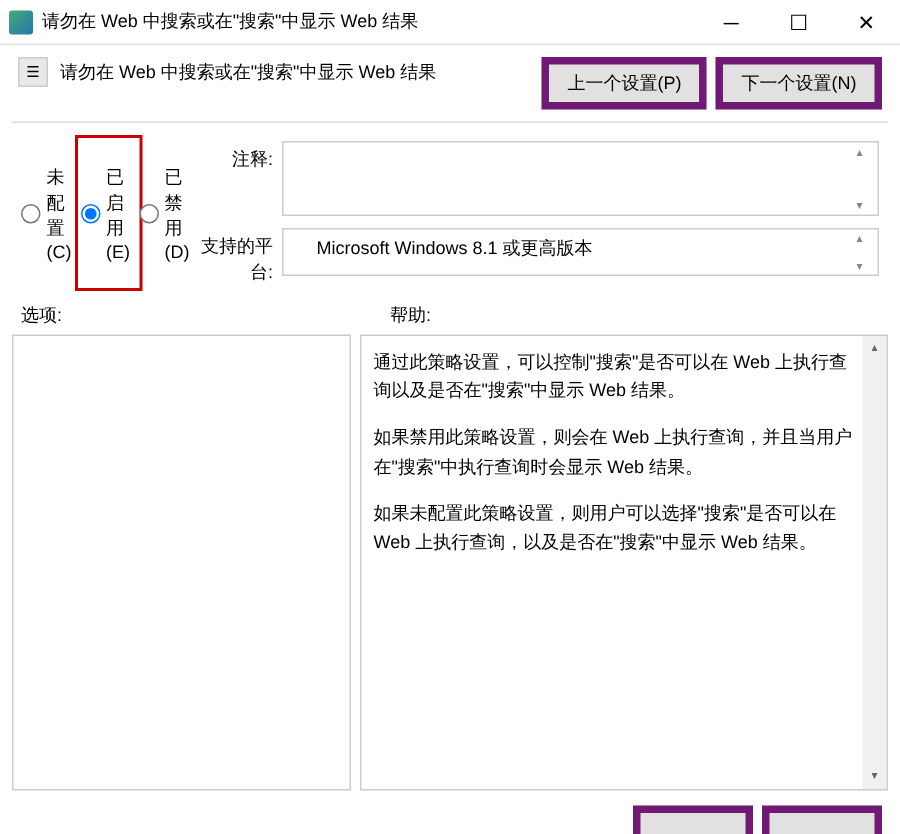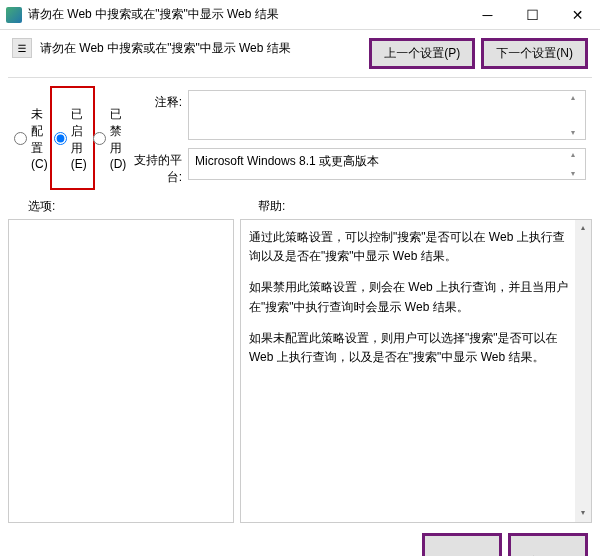--- a/index.html
+++ b/index.html
@@ -6,39 +6,39 @@
 body { font-family: "Microsoft YaHei", "Segoe UI", sans-serif; font-size: 12px; background: #fff; width: 600px; height: 556px; overflow: hidden; color: #000; }
 .titlebar { height: 30px; display: flex; align-items: center; border-bottom: 1px solid #ddd; }
 .titlebar .icon { width: 16px; height: 16px; margin: 0 6px; background: linear-gradient(135deg,#4a7 0,#27a 100%); border-radius: 2px; }
 .titlebar .title { flex: 1; font-size: 12px; }
 .winbtns { display: flex; }
 .winbtn { width: 45px; height: 30px; display: flex; align-items: center; justify-content: center; font-size: 14px; cursor: pointer; }
 .header { display: flex; align-items: flex-start; padding: 8px 12px; gap: 8px; }
 .header-icon { width: 20px; height: 20px; flex-shrink: 0; background: #e8e8e8; border: 1px solid #ccc; display: flex; align-items: center; justify-content: center; font-size: 10px; }
 .header-title { flex: 1; font-size: 12px; padding-top: 2px; }
 .nav-btns { display: flex; gap: 6px; }
-.btn { border: 3px solid #701a75; background: #e1e1e1; padding: 4px 12px; font-size: 12px; cursor: pointer; font-family: inherit; min-width: 80px; }
+.btn { border: 5px solid #701a75; background: #e1e1e1; padding: 4px 12px; font-size: 12px; cursor: pointer; font-family: inherit; min-width: 80px; }
 .btn.default { border: 2px solid #0078d7; padding: 3px 25px; margin-top: 32px; }
 hr { border: none; border-top: 1px solid #ddd; margin: 0 8px 6px; }
 .radio-area { display: flex; gap: 16px; padding: 6px 14px 10px; }
 .radio-col { display: flex; flex-direction: row; gap: 6px; width: 90px; }
 .radio-row { display: flex; align-items: center; gap: 4px; }
 .radio-highlight { border: 2px solid #c00; padding: 2px 6px 2px 2px; margin: -4px -8px -4px -4px; }
 input[type=radio] { cursor: pointer; }
 .radio-row label { cursor: pointer; }
 .fields-col { flex: 1; display: flex; flex-direction: column; gap: 8px; }
 .field-row { display: flex; align-items: flex-start; gap: 6px; }
 .field-label { width: 62px; text-align: right; padding-top: 4px; }
 .field-box { flex: 1; border: 1px solid #ccc; background: #fff; position: relative; }
 .comment-box { height: 50px; }
-.platform-box { height: 32px; padding: 4px 6px; }
+.platform-box { height: 32px; padding: 4px 22px; }
 .scroll-hint { position: absolute; right: 2px; width: 12px; display: flex; flex-direction: column; justify-content: space-between; font-size: 8px; color: #888; }
 .comment-box .scroll-hint { top: 2px; bottom: 2px; }
 .platform-box .scroll-hint { top: 1px; bottom: 1px; }
-.section-labels { display: flex; padding: 2px 28px 4px; }
+.section-labels { display: flex; padding: 2px 14px 4px; gap: 16px; }
 .section-labels .opt { width: 230px; }
 .lower { display: flex; gap: 6px; padding: 0 8px; height: 304px; }
 .options-box { width: 226px; border: 1px solid #ccc; background: #fff; }
 .help-box { flex: 1; border: 1px solid #ccc; background: #fff; padding: 8px 18px 8px 8px; position: relative; overflow: hidden; line-height: 1.6; }
 .help-box p { margin-bottom: 12px; }
 .help-box .vscroll { position: absolute; right: 0; top: 0; bottom: 0; width: 16px; background: #f0f0f0; display: flex; flex-direction: column; align-items: center; justify-content: space-between; font-size: 8px; color: #666; padding: 2px 0; }
 .footer { display: flex; justify-content: flex-end; gap: 6px; padding: 10px 12px; }
 </style>
 </head>
 <body>

